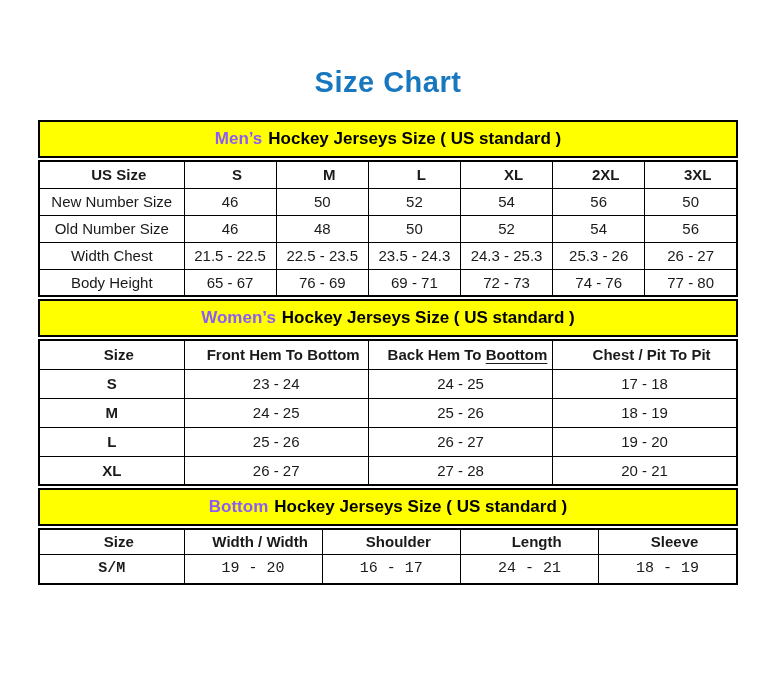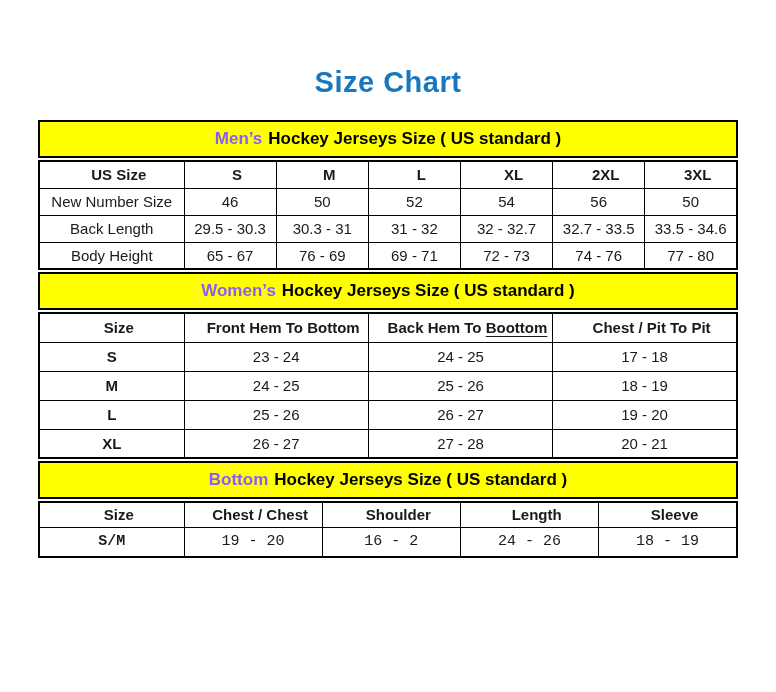--- a/index.html
+++ b/index.html
@@ -108,27 +108,36 @@
         <tr>
           <td class="rlabel">New Number Size</td>
           <td>46</td>
           <td>50</td>
           <td>52</td>
           <td>54</td>
           <td>56</td>
           <td>50</td>
         </tr>
         <tr>
-          <td class="rlabel">Back Length</td>
-          <td>29.5 - 30.3</td>
-          <td>30.3 - 31</td>
-          <td>31 - 32</td>
-          <td>32 - 32.7</td>
-          <td>32.7 - 33.5</td>
-          <td>33.5 - 34.6</td>
+          <td class="rlabel">Old Number Size</td>
+          <td>46</td>
+          <td>48</td>
+          <td>50</td>
+          <td>52</td>
+          <td>54</td>
+          <td>56</td>
+        </tr>
+        <tr>
+          <td class="rlabel">Width Chest</td>
+          <td>21.5 - 22.5</td>
+          <td>22.5 - 23.5</td>
+          <td>23.5 - 24.3</td>
+          <td>24.3 - 25.3</td>
+          <td>25.3 - 26</td>
+          <td>26 - 27</td>
         </tr>
         <tr>
           <td class="rlabel">Body Height</td>
           <td>65 - 67</td>
           <td>76 - 69</td>
           <td>69 - 71</td>
           <td>72 - 73</td>
           <td>74 - 76</td>
           <td>77 - 80</td>
         </tr>
@@ -192,31 +201,31 @@
       <colgroup>
           <col class="col-label">
           <col>
           <col>
           <col>
           <col>
         </colgroup>
       <thead>
         <tr>
           <th>Size</th>
-          <th>Chest / Chest</th>
+          <th>Width / Width</th>
           <th>Shoulder</th>
           <th>Length</th>
           <th>Sleeve</th>
         </tr>
       </thead>
       <tbody>
         <tr>
           <td class="rlabel">S/M</td>
           <td>19 - 20</td>
-          <td>16 - 2</td>
-          <td>24 - 26</td>
+          <td>16 - 17</td>
+          <td>24 - 21</td>
           <td>18 - 19</td>
         </tr>
       </tbody>
     </table>
 
   </div>
 </div>
 
 </body></html>

